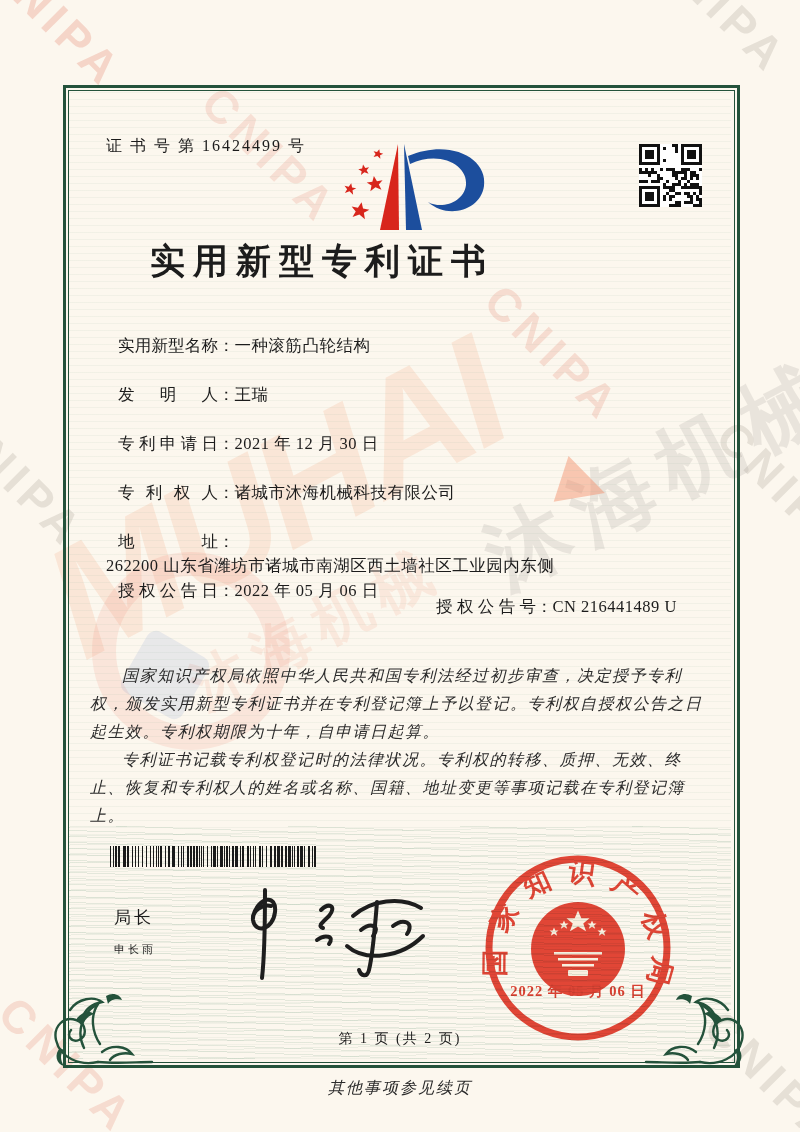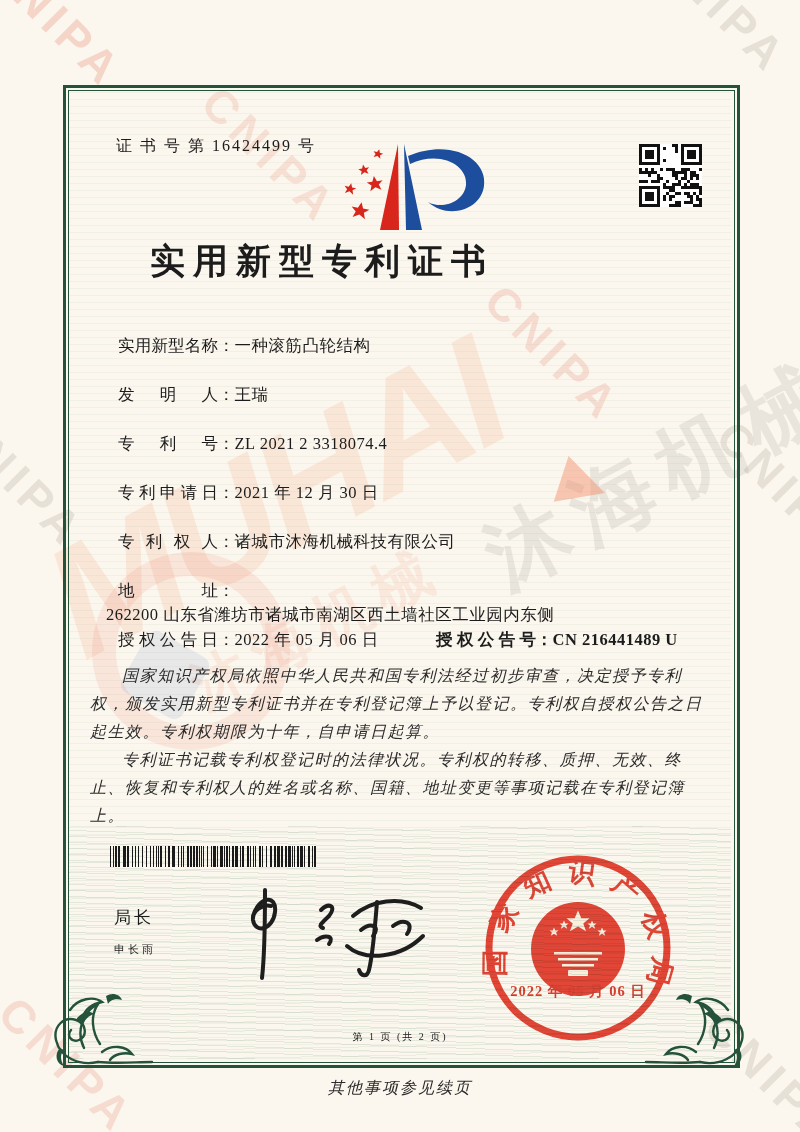--- a/index.html
+++ b/index.html
@@ -31,49 +31,49 @@
   .frame{left:63px;top:85px;width:671px;height:977px;border:3px solid #24523b;z-index:2;}
   .frame-inner{position:absolute;left:2px;top:2px;right:2px;bottom:2px;border:1px solid #24523b;}
   .texture-all{left:69px;top:91px;width:662px;height:968px;z-index:1;
       background:repeating-linear-gradient(0deg,rgba(150,180,158,0.10) 0 1px,transparent 1px 7px);}
   .texture-band{left:69px;top:826px;width:662px;height:233px;z-index:1;
       background:
         repeating-linear-gradient(2deg,rgba(140,175,150,0.22) 0 1px,transparent 1px 6px),
         repeating-linear-gradient(-1deg,rgba(140,175,150,0.14) 0 1px,transparent 1px 9px);}
   .flourish{z-index:3;}
   
-  .cert-no{left:116px;top:136px;font-size:16px;letter-spacing:2px;z-index:4;}
+  .cert-no{left:106px;top:136px;font-size:16px;letter-spacing:2px;z-index:4;}
   .logo{left:338px;top:138px;z-index:4;}
   .qr{left:639px;top:144px;z-index:4;background:#fff;padding:0;}
   .title{left:0;top:238px;width:644px;text-align:center;font-size:35px;font-weight:bold;
       letter-spacing:8px;z-index:4;}
   
   .fields{left:106px;top:334px;width:590px;z-index:4;font-size:16.5px;}
   .row{line-height:24px;margin-bottom:25px;position:relative;}
   .row-addr{margin-bottom:1px;}
   .lbl{display:inline-block;width:100px;text-align:justify;text-align-last:justify;
       vertical-align:top;margin-left:12px;}
   .colon{vertical-align:top;}
   .val{letter-spacing:0.5px;vertical-align:top;}
   .val-addr{display:inline-block;width:468px;}
-  .grant-right{position:absolute;left:318px;top:0;white-space:nowrap;font-weight:bold;}
+  .grant-right{position:absolute;left:318px;top:16px;white-space:nowrap;}
   
   .paras{left:90px;top:662px;width:622px;z-index:4;font-size:16px;line-height:28px;
       font-style:italic;color:#2b2b2b;letter-spacing:1.5px;}
   .paras p{margin:0;text-indent:2em;font-style:italic;}
   
   .barcode{left:110px;top:846px;z-index:4;}
   .sig-title{left:114px;top:906px;font-size:17px;letter-spacing:3px;z-index:4;}
   .sig-name{left:114px;top:942px;font-size:11px;letter-spacing:3px;z-index:4;}
   .sig-hand{left:225px;top:882px;z-index:4;}
   .seal{left:482px;top:852px;width:192px;height:192px;z-index:5;opacity:0.93;
       mix-blend-mode:multiply;}
   .seal-date{position:absolute;left:0;top:130px;width:192px;text-align:center;
       color:#d93425;font-weight:bold;font-size:14.5px;letter-spacing:1px;z-index:6;}
-  .page-no{left:0;top:1030px;width:800px;text-align:center;font-size:10px;
+  .page-no{left:0;top:1030px;width:800px;text-align:center;font-size:14px;
       letter-spacing:2px;z-index:4;}
   .footer-note{left:0;top:1078px;width:800px;text-align:center;font-size:16px;
       font-style:italic;letter-spacing:2px;z-index:4;color:#2b2b2b;}
 </style>
 </head>
 <body>
 
 <div class="wm wm-cnipa wm-pink" style="left:-30px;top:-8px;">CNIPA</div>
 <div class="wm wm-cnipa wm-pink" style="left:185px;top:128px;opacity:.7;">CNIPA</div>
 <div class="wm wm-cnipa wm-gray" style="left:635px;top:-22px;">CNIPA</div>
@@ -357,23 +357,20 @@
 <div class="abs title">实用新型专利证书</div>
 
 <div class="abs fields">
   <div class="row">
     <span class="lbl">实用新型名称</span><span class="colon">：</span><span class="val">一种滚筋凸轮结构</span>
   </div>
   <div class="row">
     <span class="lbl">发明人</span><span class="colon">：</span><span class="val">王瑞</span>
   </div>
   <div class="row">
-    <span class="lbl">专利号</span><span class="colon">：</span><span class="val">ZL 2021 2 3318074.4</span>
-  </div>
-  <div class="row">
     <span class="lbl">专利申请日</span><span class="colon">：</span><span class="val">2021 年 12 月 30 日</span>
   </div>
   <div class="row">
     <span class="lbl">专利权人</span><span class="colon">：</span><span class="val">诸城市沐海机械科技有限公司</span>
   </div>
   <div class="row row-addr">
     <span class="lbl">地址</span><span class="colon">：</span><span class="val val-addr">262200 山东省潍坊市诸城市南湖区西土墙社区工业园内东侧</span>
   </div>
   <div class="row">
     <span class="lbl">授权公告日</span><span class="colon">：</span><span class="val">2022 年 05 月 06 日</span>

